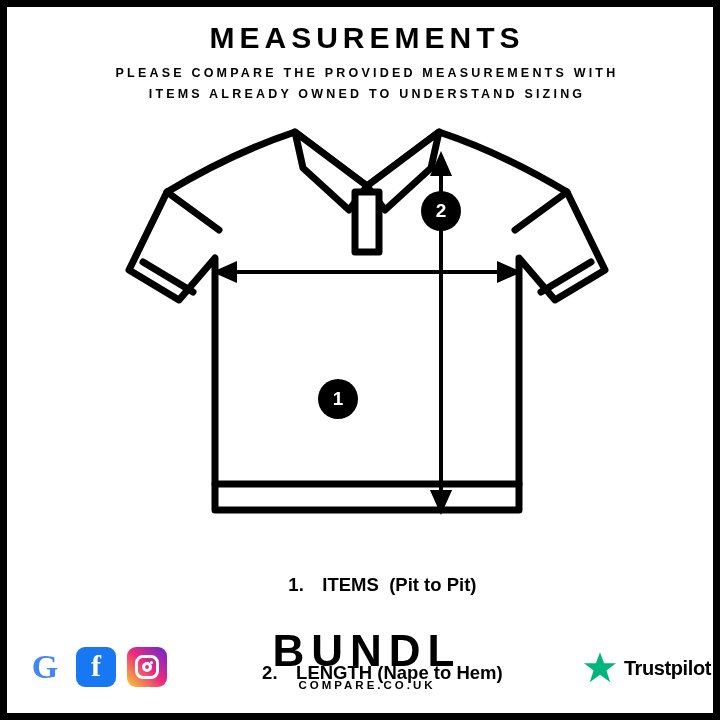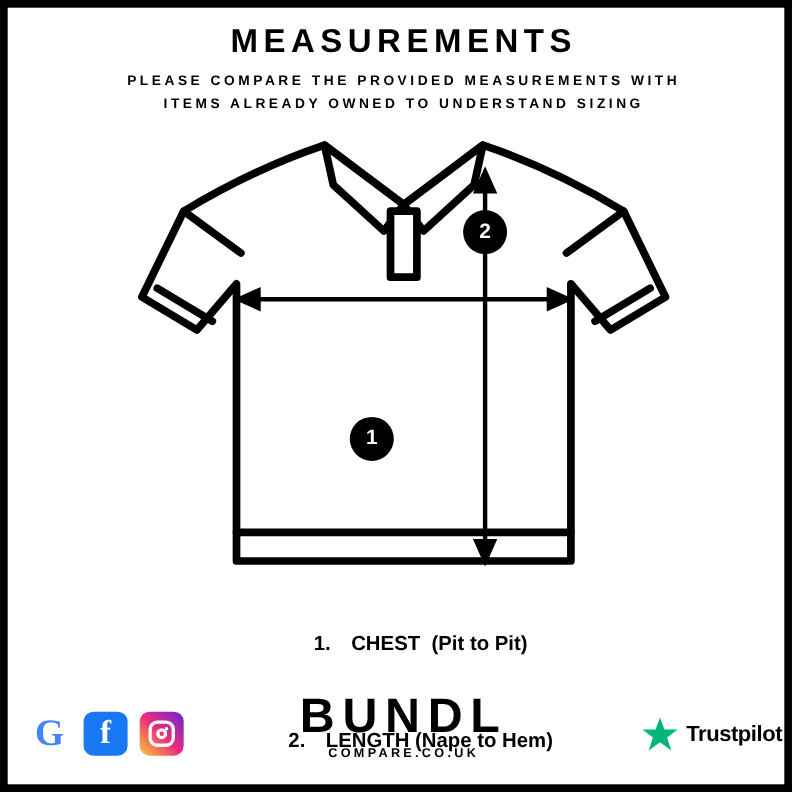--- a/index.html
+++ b/index.html
@@ -266,21 +266,21 @@
         <polygon points="334,398 326,380 342,380"></polygon>
       </g>
     </svg>
 
     <div class="badge" id="badge-1">1</div>
     <div class="badge" id="badge-2">2</div>
   </div>
 
   <div id="legend">
     <div class="legend-row">
-      <span class="legend-num">1.</span><span>CHEST</span><span>  </span><span>(Pit to Pit)</span>
+      <span class="legend-num">1.</span><span>ITEMS</span><span>  </span><span>(Pit to Pit)</span>
     </div>
     <div class="legend-row">
       <span class="legend-num">2.</span><span>LENGTH</span><span> </span><span>(Nape to Hem)</span>
     </div>
   </div>
 
   <div id="footer">
 
     <div id="socials">
       <div class="social" id="social-google">G</div>

